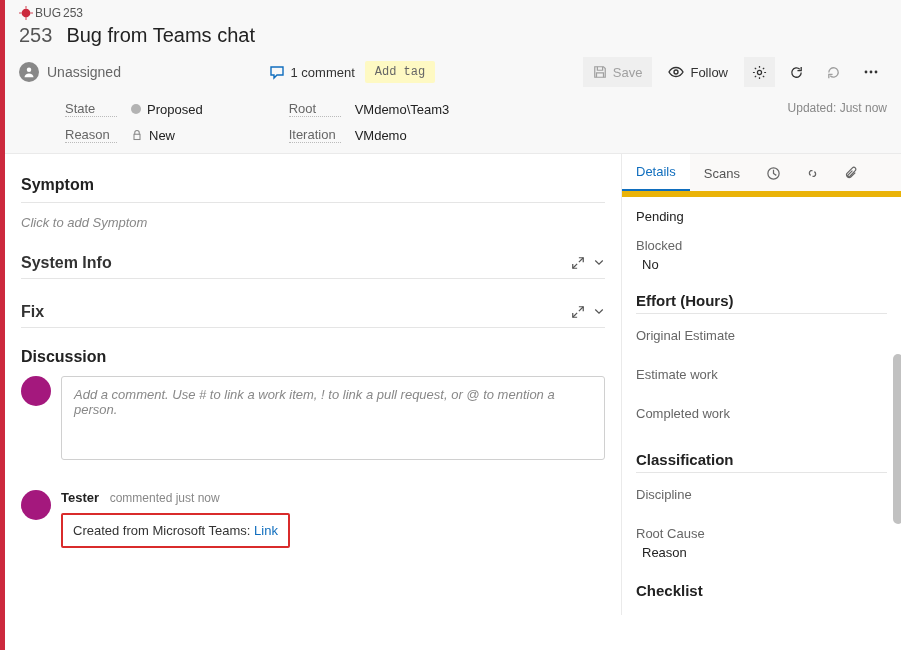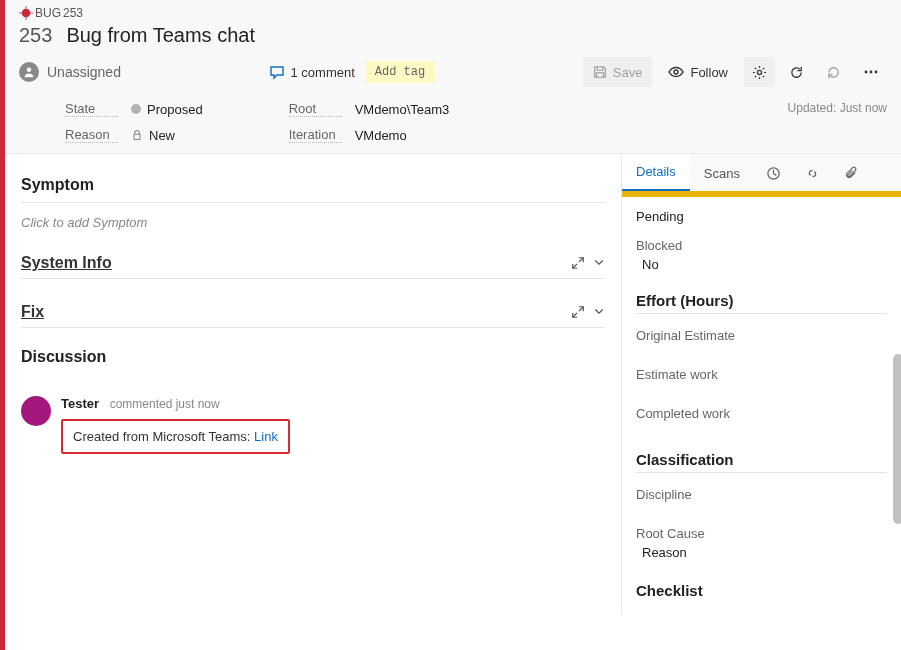--- a/index.html
+++ b/index.html
@@ -31,21 +31,21 @@
   .state-dot { width: 10px; height: 10px; border-radius: 50%; background: #b3b3b3; }
   .updated { margin-left: auto; color: #888; font-size: 12px; }
   .main { display: flex; }
   .left { flex: 1; padding: 14px 16px; }
   .right { width: 280px; border-left: 1px solid #eaeaea; position: relative; }
   .section-title { font-size: 16px; font-weight: 600; color: #222; margin-top: 8px; margin-bottom: 8px; }
   .section-divider { border-bottom: 1px solid #e5e5e5; margin-bottom: 8px; }
   .placeholder { color: #888; font-style: italic; font-size: 13px; padding: 4px 0 18px 0; }
   .coll-row { display: flex; align-items: center; justify-content: space-between; border-bottom: 1px solid #e5e5e5; padding: 6px 0; }
   .coll-row + .coll-row { margin-top: 18px; }
-  .coll-title { font-size: 16px; font-weight: 600; text-decoration: underline; }
+  .coll-title { font-size: 16px; font-weight: 600; }
   .coll-icons { display: flex; gap: 8px; color: #555; }
   .discussion { margin-top: 20px; }
   .comment-box-row { display: flex; gap: 10px; margin-top: 10px; }
   .avatar { width: 30px; height: 30px; border-radius: 50%; background: #a4187d; flex-shrink: 0; }
   .comment-input { flex: 1; border: 1px solid #d0d0d0; border-radius: 3px; padding: 10px 12px; min-height: 84px; color: #888; font-style: italic; font-size: 13px; }
   .comment-item { display: flex; gap: 10px; margin-top: 30px; }
   .comment-body { flex: 1; }
   .comment-meta { font-size: 13px; }
   .comment-meta strong { font-weight: 600; color: #222; }
   .comment-meta span { color: #888; font-size: 12px; }
@@ -247,20 +247,24 @@
           <span>
               <svg width="12" height="12" viewBox="0 0 16 16" fill="none" stroke="currentColor" stroke-width="1.6">
                 <path d="M3 6l5 5 5-5"></path>
               </svg>
             </span>
         </span>
       </div>
 
       <div class="discussion">
         <div class="section-title">Discussion</div>
+        <div class="comment-box-row">
+          <div class="avatar"></div>
+          <div class="comment-input">Add a comment. Use # to link a work item, ! to link a pull request, or @ to mention a person.</div>
+        </div>
 
         <div class="comment-item">
           <div class="avatar"></div>
           <div class="comment-body">
             <div class="comment-meta">
               <strong>Tester</strong>
               <span>&nbsp;</span>
               <span>commented just now</span>
             </div>
             <div class="comment-card">

